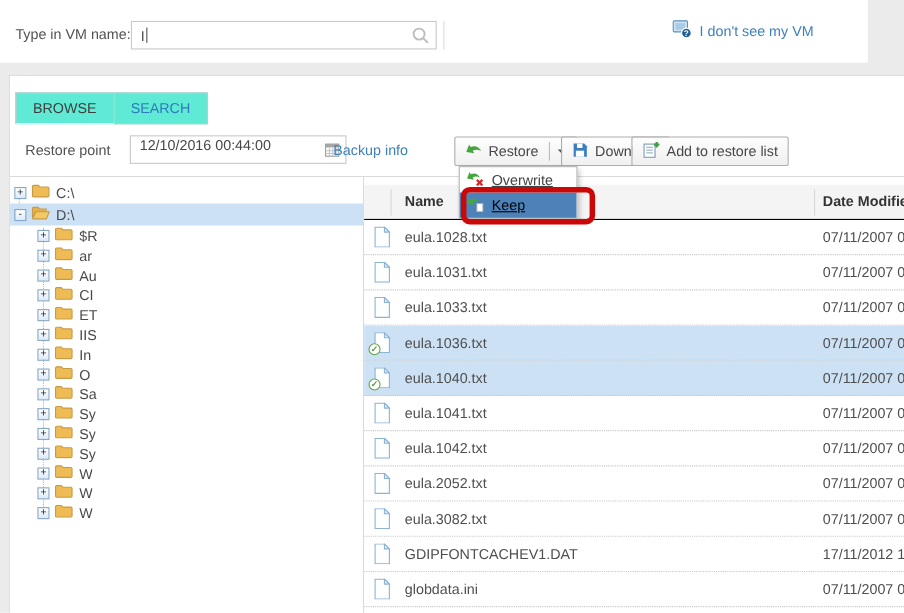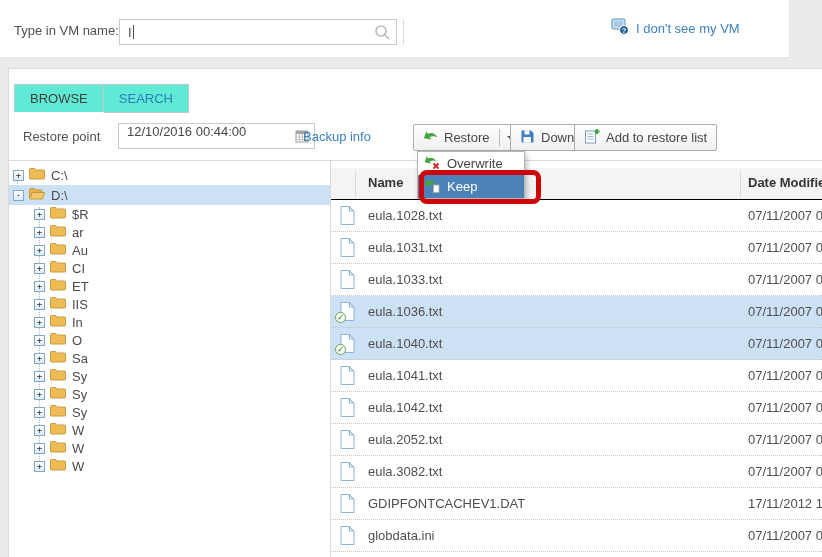--- a/index.html
+++ b/index.html
@@ -70,22 +70,22 @@
   .ficon{position:absolute;left:9px;top:6px;}
   .fbadge{display:none;position:absolute;left:4px;top:16px;width:11px;height:11px;box-sizing:border-box;border-radius:50%;
           background:#fff;border:1px solid #61a544;color:#4e9a3c;font-size:8px;line-height:9px;text-align:center;font-weight:bold;}
   .frow.selected .fbadge{display:block;}
   .fname{position:absolute;left:37px;top:8px;color:#4f4f4f;white-space:nowrap;}
   .fdate{position:absolute;left:417px;top:8px;color:#4f4f4f;white-space:nowrap;width:74px;overflow:hidden;}
 
   
   .menu{position:absolute;left:417px;top:151px;width:106px;background:#fff;border:1px solid #b5b5b5;
         box-shadow:2px 3px 5px rgba(0,0,0,.25);z-index:5;}
-  .mitem{height:23px;display:flex;align-items:center;gap:7px;padding:0 6px;color:#444;cursor:pointer;}
-  .mitem.selected{background:#4d82b8;color:#ffffff;}
+  .mitem{height:23px;display:flex;align-items:center;gap:7px;padding:0 6px;color:#444;cursor:pointer;text-decoration:underline;}
+  .mitem.selected{background:#4d82b8;color:#000000;}
 
   
   .red-box{position:absolute;left:419px;top:170px;width:122px;height:34px;box-sizing:border-box;
            border:5px solid #cb0707;border-radius:8px;z-index:6;pointer-events:none;}
 </style>
 </head>
 <body>
 
 <div class="topbar">
   <span class="tb-label">Type in VM name:</span>

